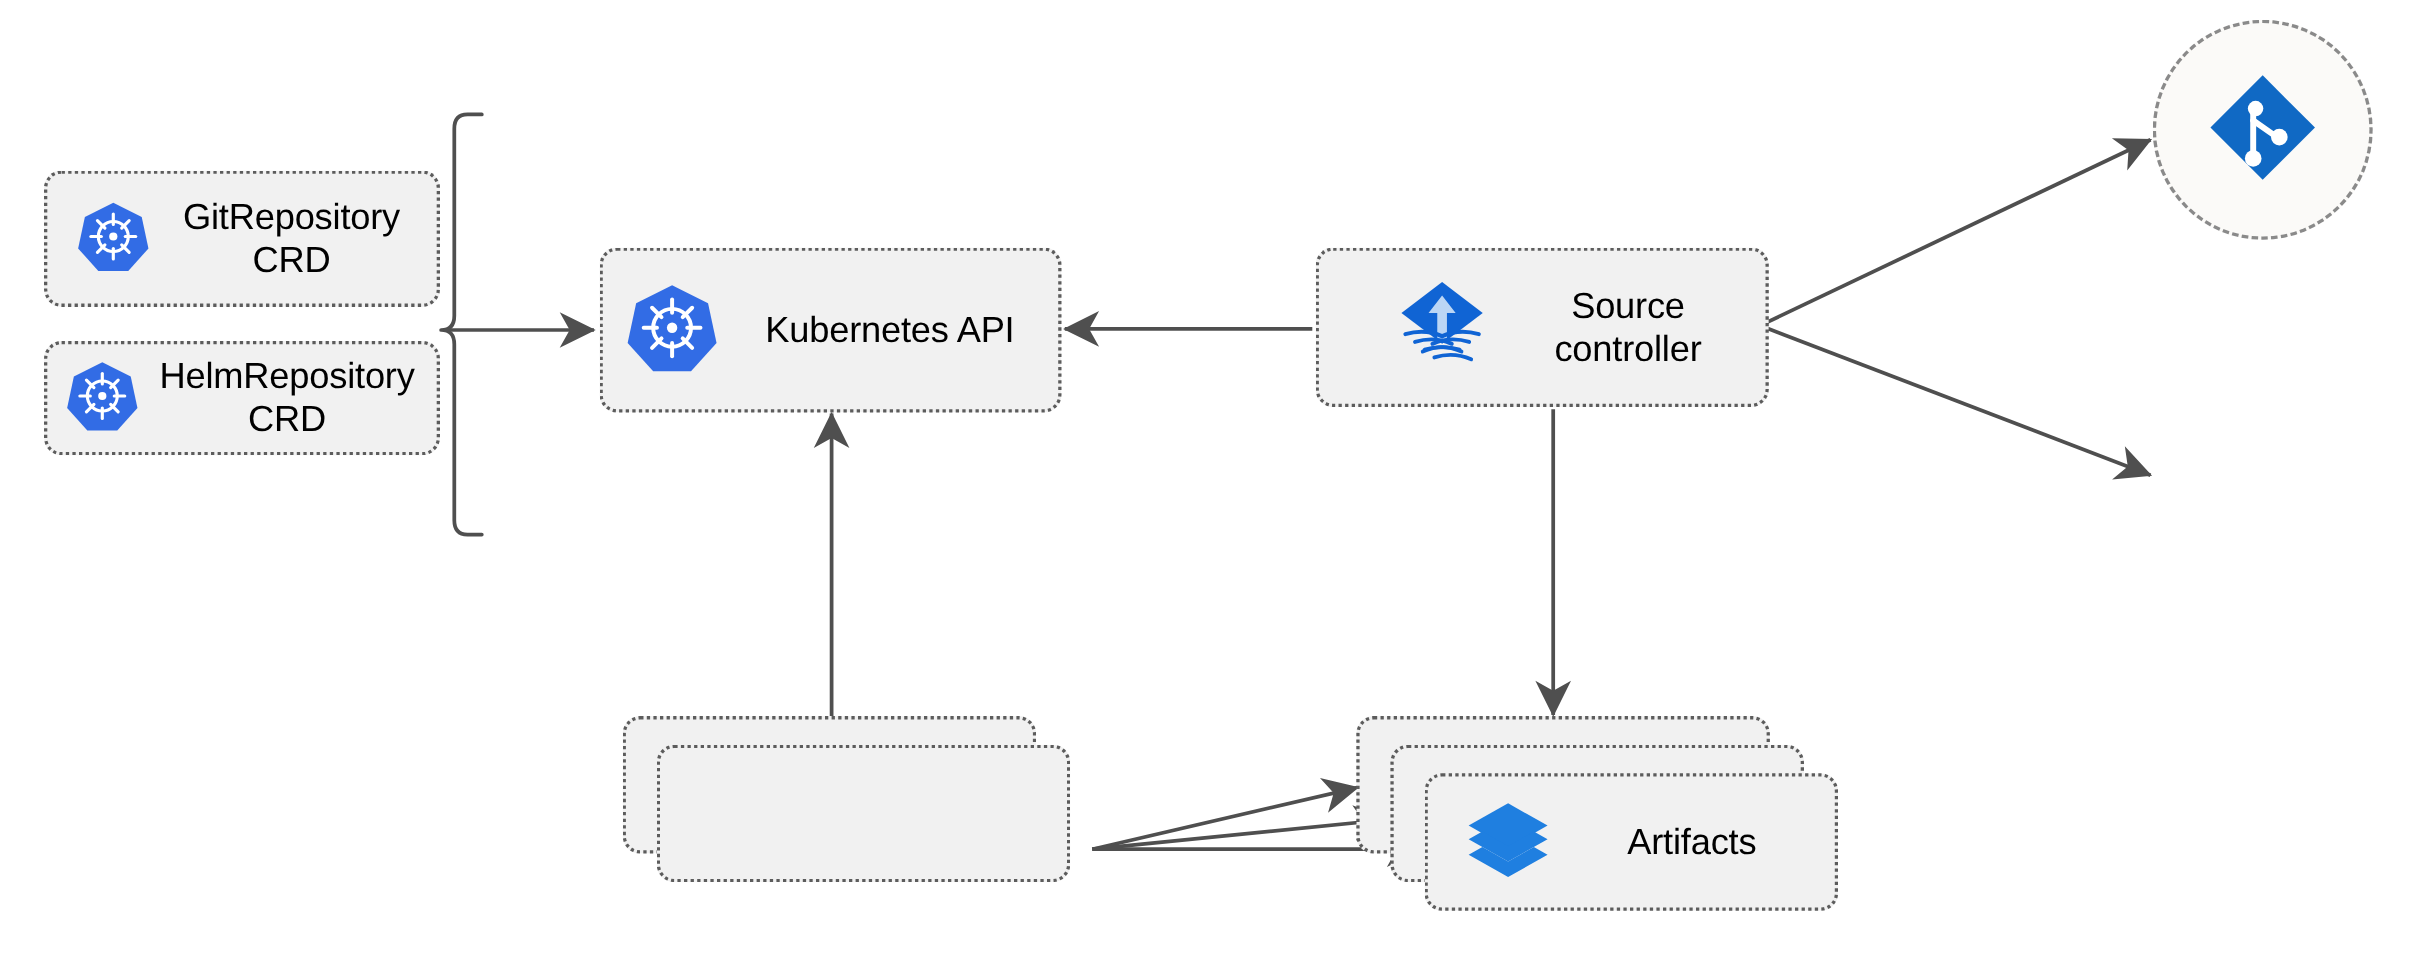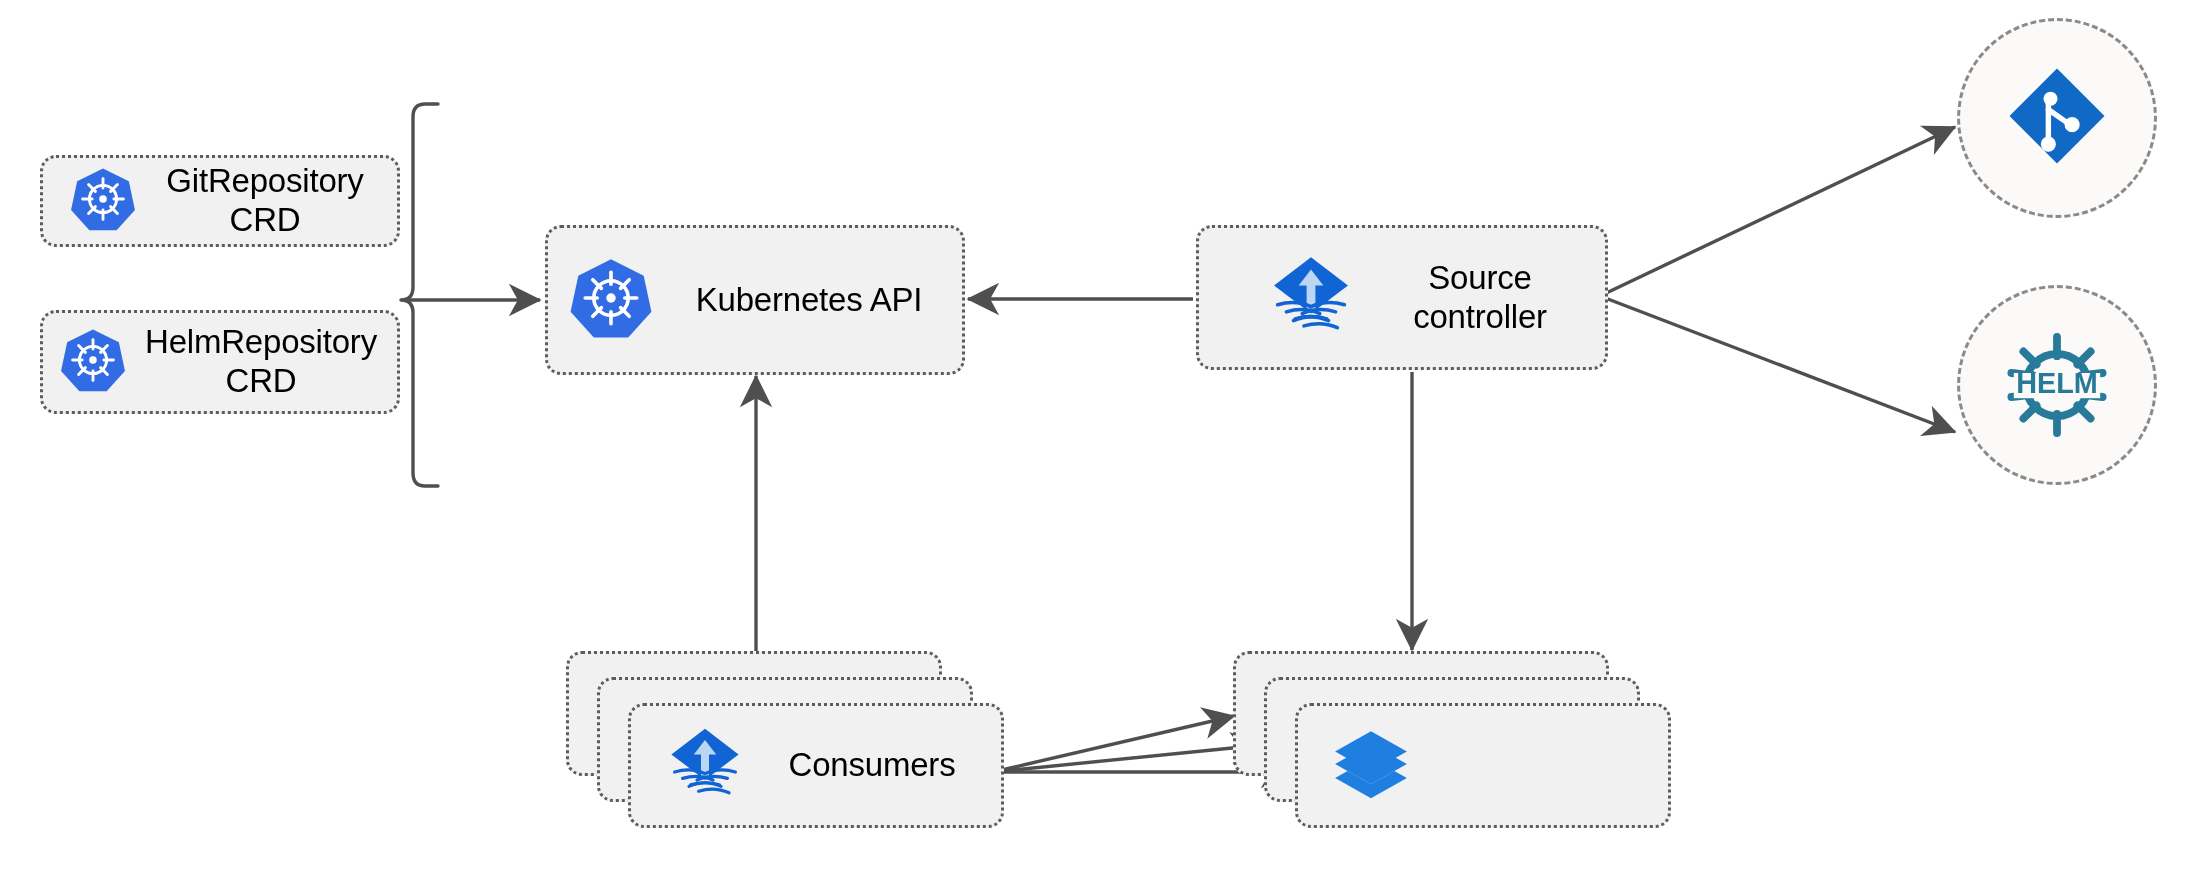--- a/index.html
+++ b/index.html
@@ -103,21 +103,21 @@
 
     <line x1="1600" y1="296" x2="1955" y2="127" stroke="#4F4F4F" stroke-width="3.4" marker-end="url(#ah)"></line>
 
     <line x1="1600" y1="296" x2="1955" y2="432" stroke="#4F4F4F" stroke-width="3.4" marker-end="url(#ah)"></line>
 
     <line x1="993" y1="772" x2="1234" y2="716" stroke="#4F4F4F" stroke-width="3.4" marker-end="url(#ah)"></line>
     <line x1="993" y1="772" x2="1262" y2="745" stroke="#4F4F4F" stroke-width="3.4" marker-end="url(#ah)"></line>
     <line x1="993" y1="772" x2="1292" y2="772" stroke="#4F4F4F" stroke-width="3.4" marker-end="url(#ah)"></line>
   </svg>
 
-  <div class="node" style="left:40px; top:155px; width:360px; height:92px; padding-left:26px;">
+  <div class="node" style="left:40px; top:155px; width:360px; height:124px; padding-left:26px;">
     <span class="icon">
       <svg width="68" height="68" viewBox="0 0 100 100">
         <path d="M50 5 L88 24 L97 66 L70 96 L30 96 L3 66 L12 24 Z" fill="#326CE5"></path>
         <g fill="none" stroke="#ffffff" stroke-width="4.2" stroke-linecap="round">
           <circle cx="50" cy="50" r="20"></circle>
           <circle cx="50" cy="50" r="5.5" fill="#ffffff" stroke="none"></circle>
           <line x1="50" y1="20" x2="50" y2="34"></line>
           <line x1="50" y1="66" x2="50" y2="80"></line>
           <line x1="20" y1="50" x2="34" y2="50"></line>
           <line x1="66" y1="50" x2="80" y2="50"></line>
@@ -192,85 +192,45 @@
           <path d="M68 76 Q 48 70 30 78"></path>
         </g>
       </svg>
     </span>
     <span class="label" style="flex:1; margin-left:26px; margin-right:26px;">Source
 controller</span>
   </div>
 
   <div class="stack-card" style="left:566px; top:651px; width:376px; height:125px;"></div>
   <div class="stack-card" style="left:597px; top:677px; width:376px; height:125px;"></div>
-  <div class="node" style="left:628px; top:703px; width:376px; height:125px; padding-left:34px;">
-    <span class="icon">
-      <svg width="80" height="80" viewBox="0 0 100 100">
-        <path d="M50 6 L92 38 L50 70 L8 38 Z" fill="#1064D4"></path>
-        <g fill="#BBD6F5">
-          <path d="M50 20 L64 38 L55 38 L55 66 L45 66 L45 38 L36 38 Z"></path>
-        </g>
-        <g stroke="#1064D4" stroke-width="4" fill="none" stroke-linecap="round">
-          <path d="M12 60 Q 32 54 50 62"></path>
-          <path d="M22 68 Q 42 62 60 70"></path>
-          <path d="M32 76 Q 52 70 70 78"></path>
-          <path d="M42 84 Q 62 78 80 86"></path>
-          <path d="M88 60 Q 68 54 50 62"></path>
-          <path d="M78 68 Q 58 62 40 70"></path>
-          <path d="M68 76 Q 48 70 30 78"></path>
-        </g>
-      </svg>
-    </span>
-    <span class="label" style="flex:1; margin-left:18px; margin-right:20px;">Consumers</span>
-  </div>
 
   <div class="stack-card" style="left:1233px; top:651px; width:376px; height:125px;"></div>
   <div class="stack-card" style="left:1264px; top:677px; width:376px; height:125px;"></div>
   <div class="node" style="left:1295px; top:703px; width:376px; height:125px; padding-left:34px;">
     <span class="icon">
       <svg width="78" height="78" viewBox="0 0 100 100">
         <g fill="#1F7FE0">
           <path d="M50 8 L96 34 L50 60 L4 34 Z"></path>
           <path d="M4 50 L20 41 L50 58 L80 41 L96 50 L50 76 Z"></path>
           <path d="M4 68 L20 59 L50 76 L80 59 L96 68 L50 94 Z"></path>
         </g>
       </svg>
     </span>
+    <span class="label" style="flex:1; margin-left:22px; margin-right:24px;">Artifacts</span>
   </div>
 
   <div class="circle-node" style="left:1957px; top:18px; width:200px; height:200px;">
     <span class="icon">
       <svg width="108" height="108" viewBox="0 0 100 100">
         <path d="M50 6 L94 50 L50 94 L6 50 Z" fill="#1069C4"></path>
         <g stroke="#ffffff" stroke-width="5" fill="#ffffff" stroke-linecap="round">
           <line x1="42" y1="74" x2="42" y2="36"></line>
           <line x1="42" y1="44" x2="62" y2="58"></line>
           <circle cx="42" cy="76" r="7" stroke="none"></circle>
           <circle cx="44" cy="34" r="6.5" stroke="none"></circle>
           <circle cx="64" cy="58" r="7" stroke="none"></circle>
         </g>
       </svg>
     </span>
   </div>
 
-  <div class="circle-node" style="left:1957px; top:285px; width:200px; height:200px;">
-    <span class="icon" style="position:relative; width:120px; height:120px;">
-      <svg width="120" height="120" viewBox="0 0 100 100">
-        <g stroke="#277A9A" fill="none" stroke-width="6.5" stroke-linecap="round">
-          <circle cx="50" cy="50" r="26"></circle>
-          <line x1="50" y1="10" x2="50" y2="26"></line>
-          <line x1="50" y1="74" x2="50" y2="90"></line>
-          <path d="M22 22 L33 33"></path>
-          <path d="M67 67 L78 78"></path>
-          <path d="M78 22 L67 33"></path>
-          <path d="M33 67 L22 78"></path>
-          <path d="M12 40 L30 42"></path>
-          <path d="M88 40 L70 42"></path>
-          <path d="M12 60 L30 58"></path>
-          <path d="M88 60 L70 58"></path>
-        </g>
-        <rect x="14" y="40" width="72" height="21" fill="#FBFAF8"></rect>
-        <text x="50" y="57" text-anchor="middle" font-family="Liberation Sans, sans-serif" font-size="24" font-weight="bold" fill="#277A9A">HELM</text>
-      </svg>
-    </span>
-  </div>
 
 </div>
 
 </body></html>

